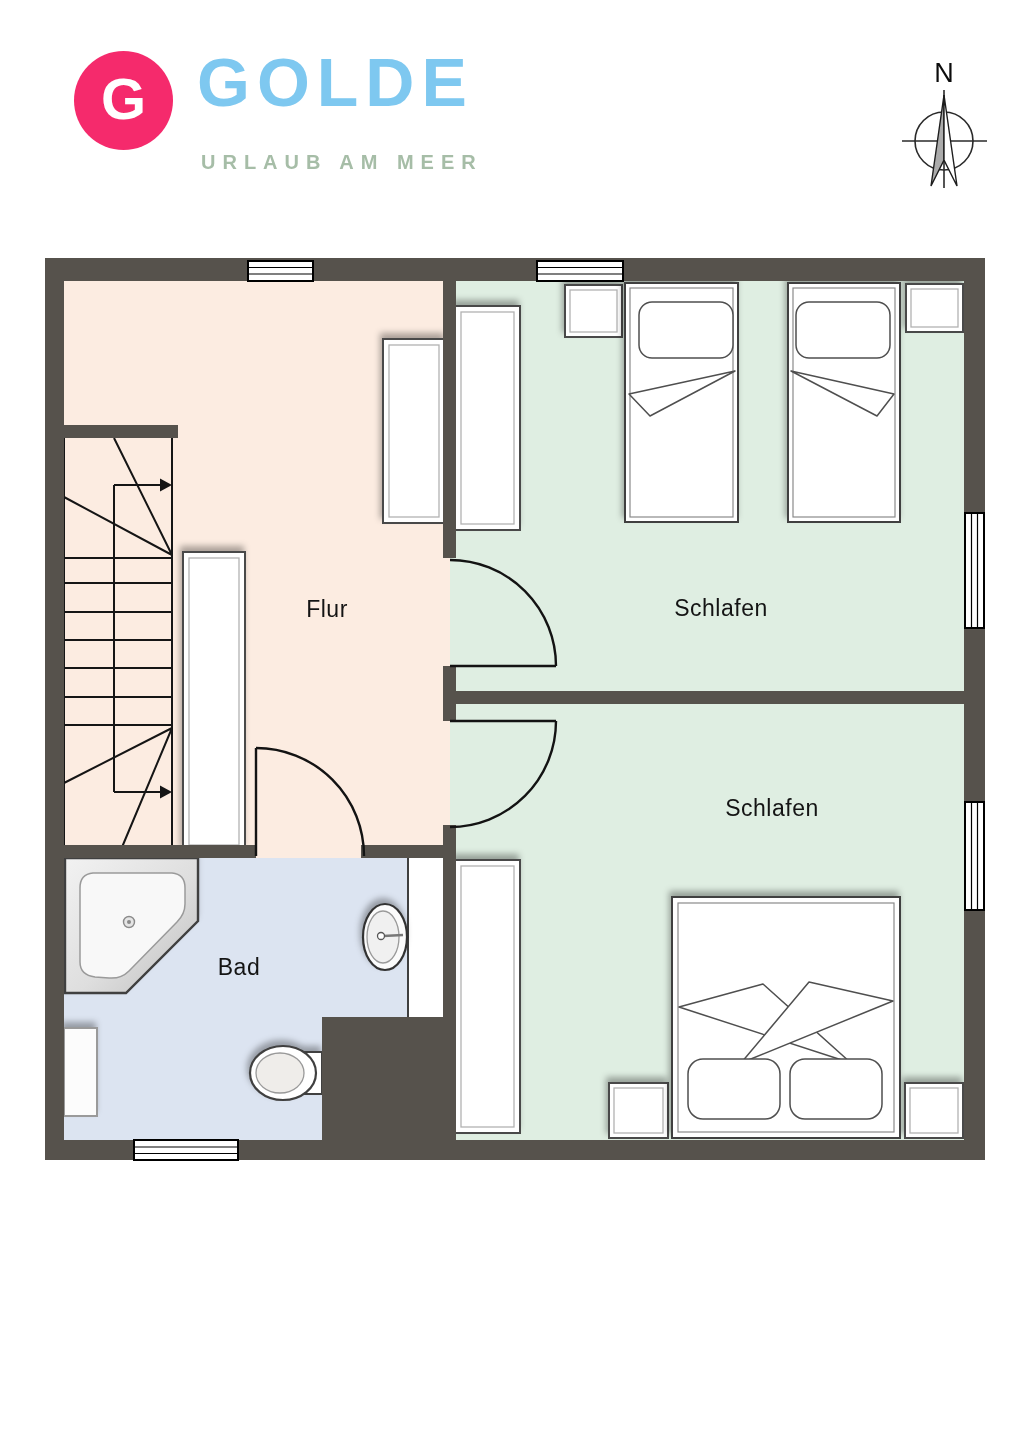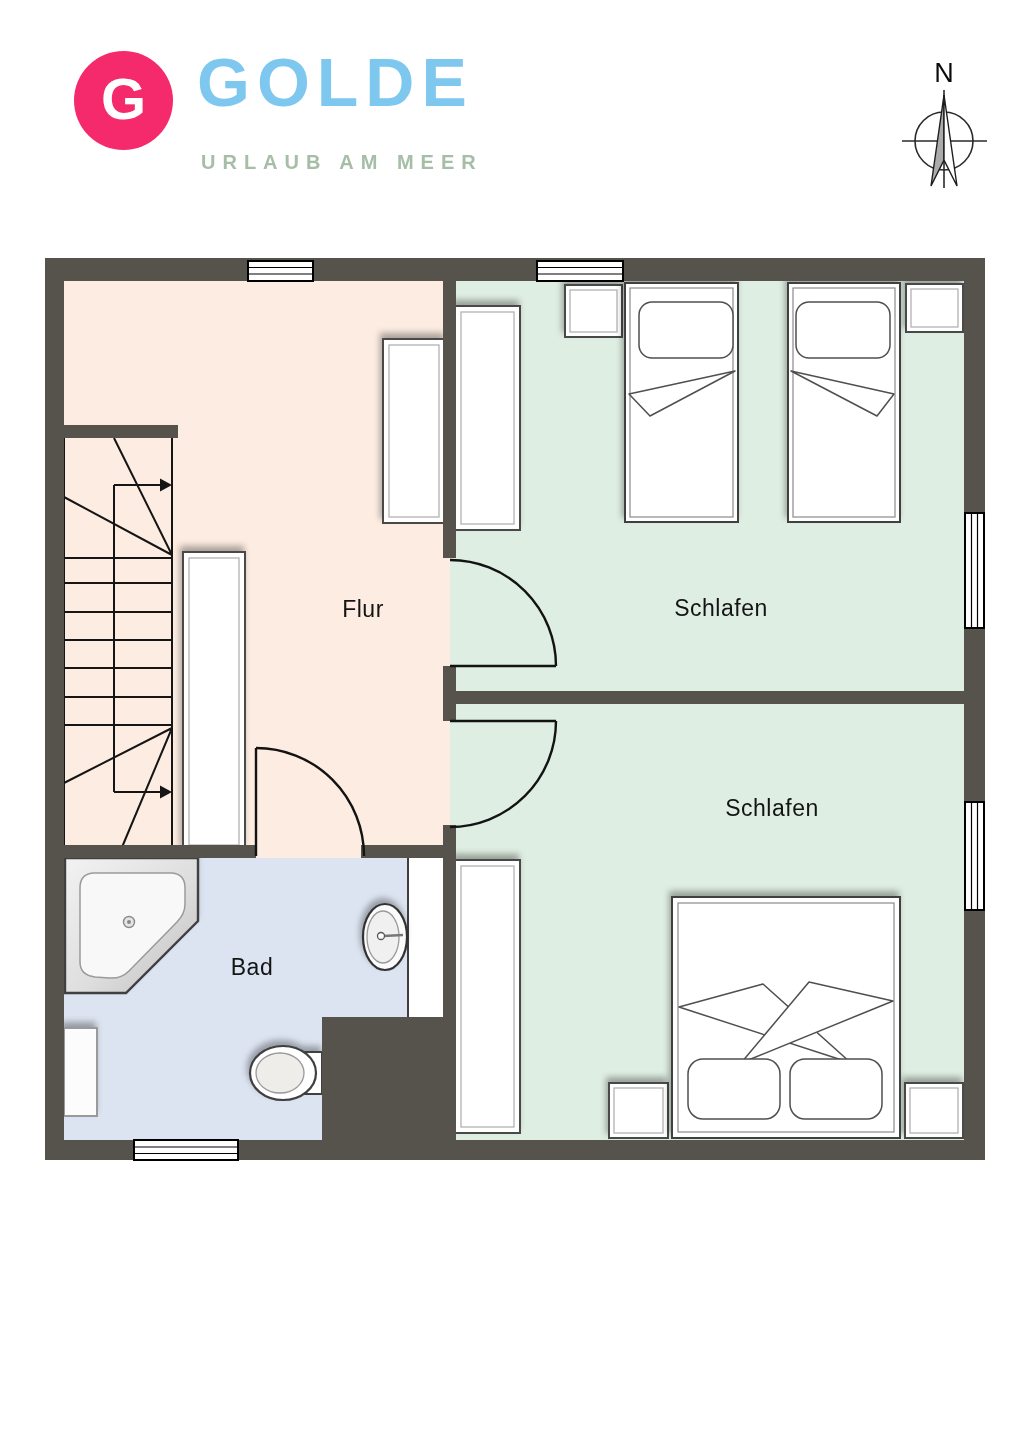--- a/index.html
+++ b/index.html
@@ -228,18 +228,18 @@
     <g class="door">
       <path d="M450,721 H556"></path>
       <path d="M556,721 A106,106 0 0 1 450,827"></path>
     </g>
     <g class="door">
       <path d="M256,748 V856"></path>
       <path d="M256,748 A108,108 0 0 1 364,856"></path>
     </g>
   </svg>
 
-  <div class="room-label" style="left:247px;top:596px;padding-left:36px;">Flur</div>
+  <div class="room-label" style="left:247px;top:596px;">Flur</div>
   <div class="room-label" style="left:641px;top:595px;">Schlafen</div>
   <div class="room-label" style="left:692px;top:795px;">Schlafen</div>
-  <div class="room-label" style="left:172px;top:954px;">Bad</div>
+  <div class="room-label" style="left:159px;top:954px;">Bad</div>
 
 </div>
 
 </body></html>

